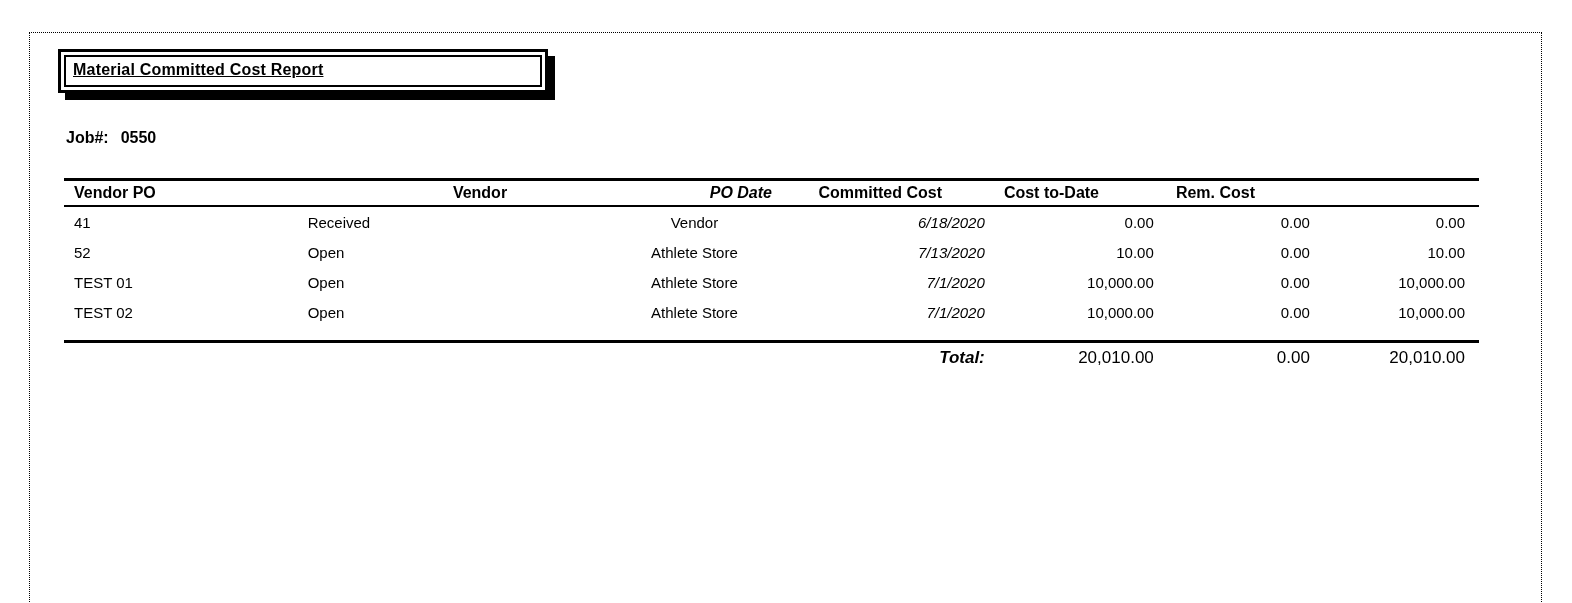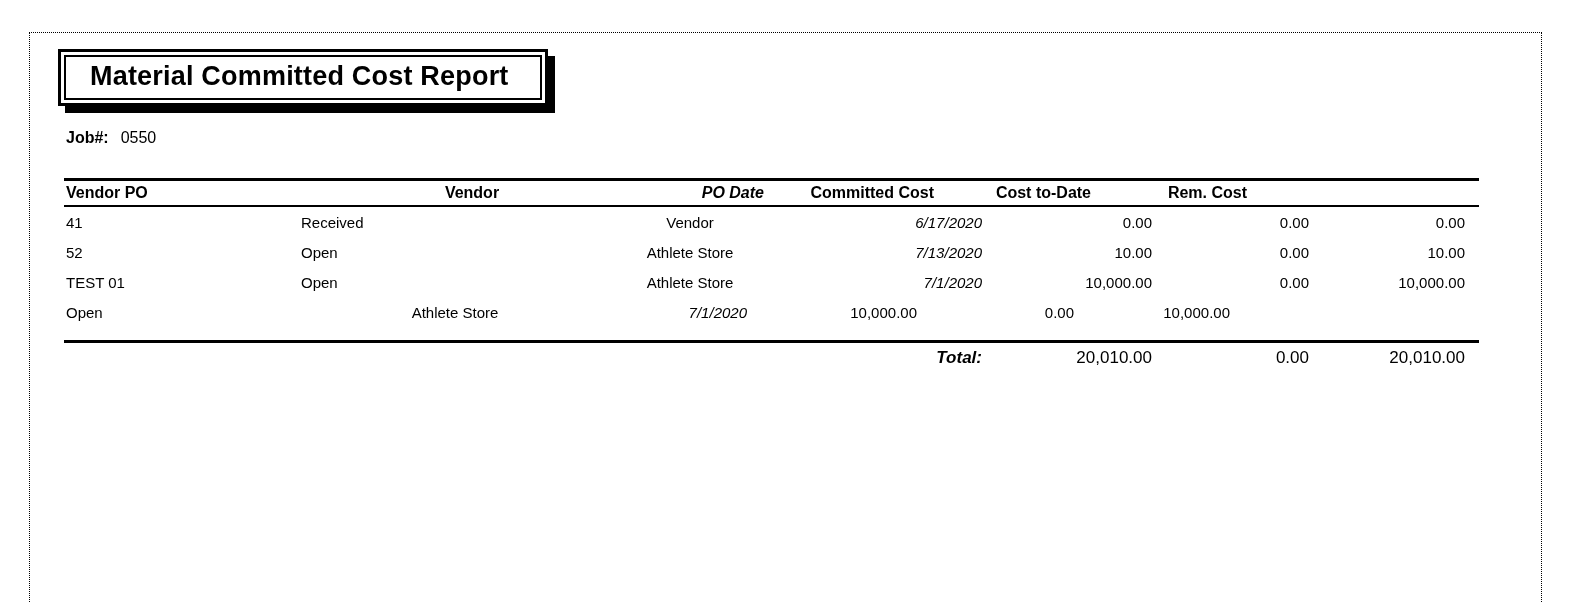--- a/index.html
+++ b/index.html
@@ -24,33 +24,34 @@
     position: absolute;
     left: 28px; top: 16px;
     background: #fff;
     border: 3px solid #000;
     padding: 3px;
     box-shadow: 7px 7px 0 0 #000;
   }
   .title-box-inner {
     border: 2px solid #000;
     width: 478px;
-    padding: 4px 0 6px 24px;
-    font-size: 27px;
+    padding: 4px 0 6px 7px;
+    font-size: 16px;
     font-weight: bold;
     letter-spacing: 0.2px;
     white-space: nowrap;
+    text-decoration: underline;
   }
   .job-line {
     position: absolute;
     left: 36px; top: 96px;
     font-size: 16px;
   }
   .job-line .job-label { font-weight: bold; }
-  .job-line .job-value { font-weight: normal; margin-left: 12px; }
+  .job-line .job-value { font-weight: bold; margin-left: 12px; }
 
   .report-table {
     position: absolute;
     left: 34px; top: 145px;
     width: 1415px;
     font-size: 15px;
   }
   .thead {
     display: flex;
     align-items: center;
@@ -59,21 +60,21 @@
     border-bottom: 2px solid #000;
     font-weight: bold;
     font-size: 16px;
   }
   .trow {
     display: flex;
     align-items: center;
     height: 30px;
   }
   .cell { white-space: nowrap; overflow: hidden; }
-  .c0 { width: 235px; padding-left: 2px; text-align: left; }
+  .c0 { width: 235px; padding-left: 2px; text-align: left; margin-left: 8px; }
   .c1 { width: 218px; padding-left: 2px; text-align: left; }
   .c2 { width: 344px; padding-left: 2px; text-align: center; }
   .c3 { width: 121px; text-align: right; font-style: italic; }
   .c4 { width: 170px; text-align: right; }
   .c5 { width: 157px; text-align: right; }
   .c6 { width: 170px; padding-right: 14px; text-align: right; }
   .total-row {
     display: flex;
     align-items: flex-start;
     margin-top: 13px;
@@ -106,21 +107,21 @@
       <div class="cell c4">Committed Cost</div>
       <div class="cell c5">Cost to-Date</div>
       <div class="cell c6">Rem. Cost</div>
     </div>
 
     <div>
         <div class="trow">
           <div class="cell c0">41</div>
           <div class="cell c1">Received</div>
           <div class="cell c2">Vendor</div>
-          <div class="cell c3">6/17/2020</div>
+          <div class="cell c3">6/18/2020</div>
           <div class="cell c4">0.00</div>
           <div class="cell c5">0.00</div>
           <div class="cell c6">0.00</div>
         </div>
         <div class="trow">
           <div class="cell c0">52</div>
           <div class="cell c1">Open</div>
           <div class="cell c2">Athlete Store</div>
           <div class="cell c3">7/13/2020</div>
           <div class="cell c4">10.00</div>
@@ -130,20 +131,21 @@
         <div class="trow">
           <div class="cell c0">TEST 01</div>
           <div class="cell c1">Open</div>
           <div class="cell c2">Athlete Store</div>
           <div class="cell c3">7/1/2020</div>
           <div class="cell c4">10,000.00</div>
           <div class="cell c5">0.00</div>
           <div class="cell c6">10,000.00</div>
         </div>
         <div class="trow">
+          <div class="cell c0">TEST 02</div>
           <div class="cell c1">Open</div>
           <div class="cell c2">Athlete Store</div>
           <div class="cell c3">7/1/2020</div>
           <div class="cell c4">10,000.00</div>
           <div class="cell c5">0.00</div>
           <div class="cell c6">10,000.00</div>
         </div>
       </div>
 
     <div class="total-row">

